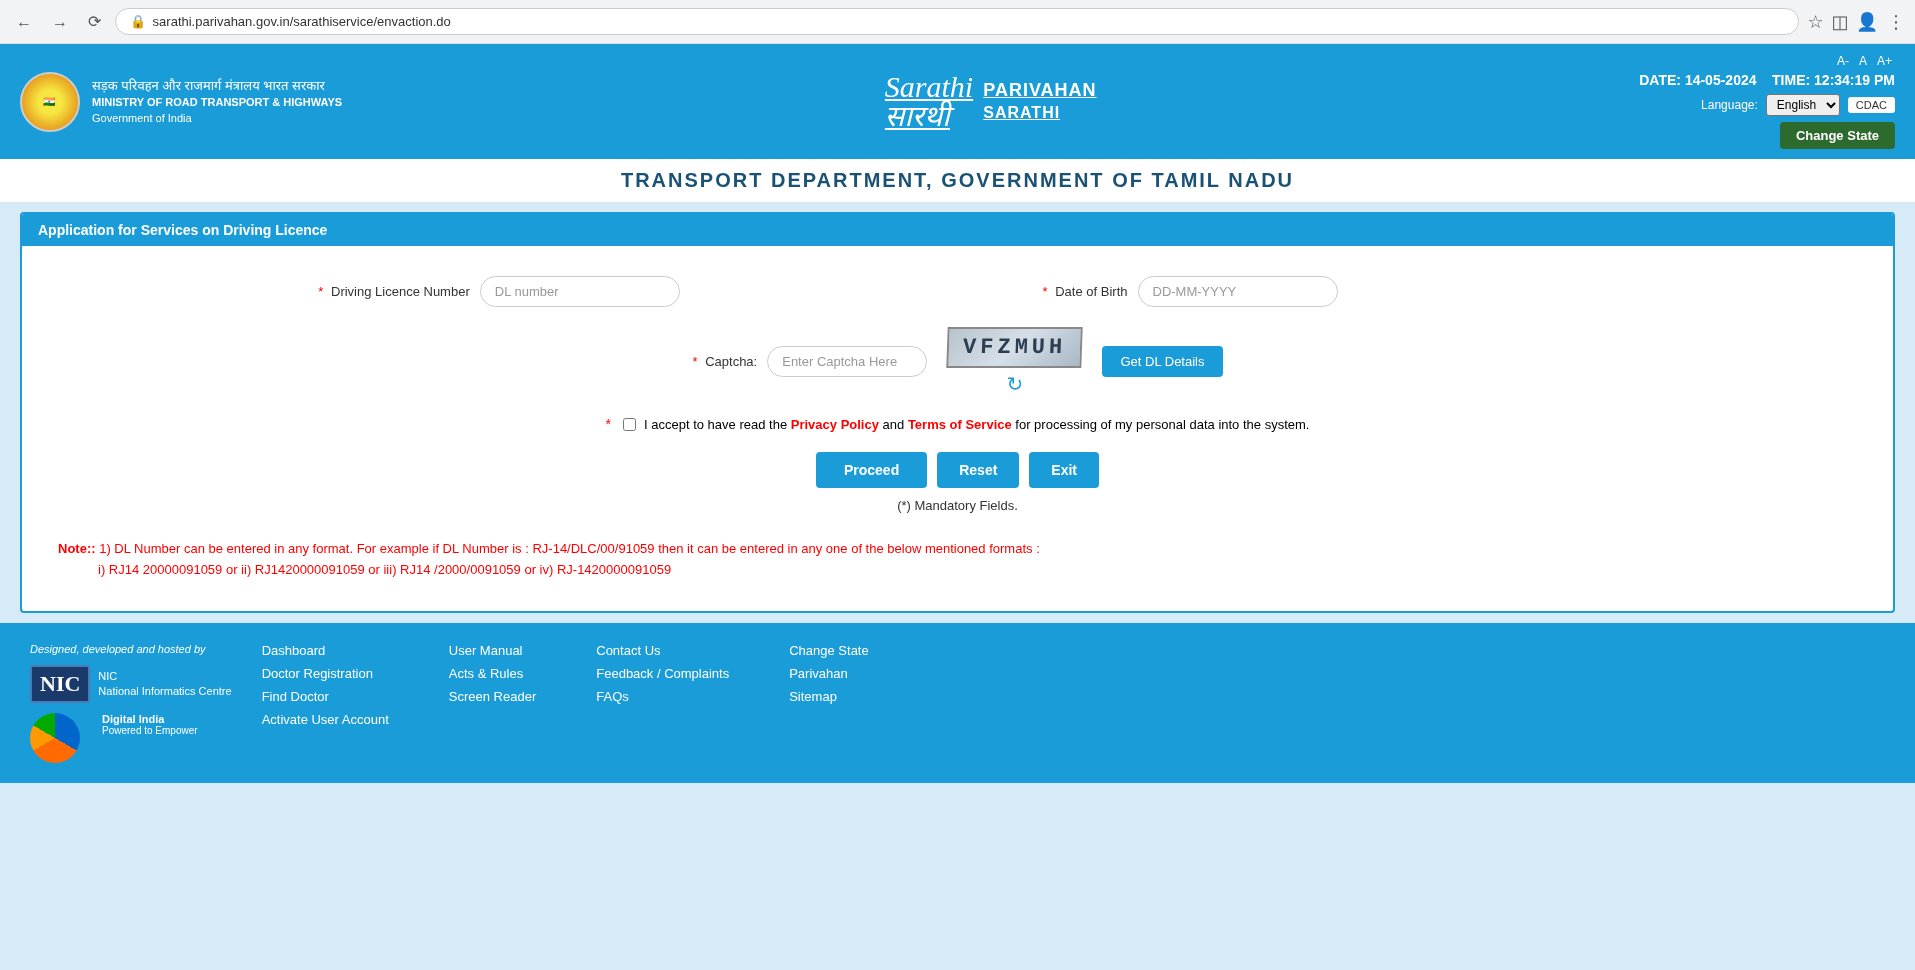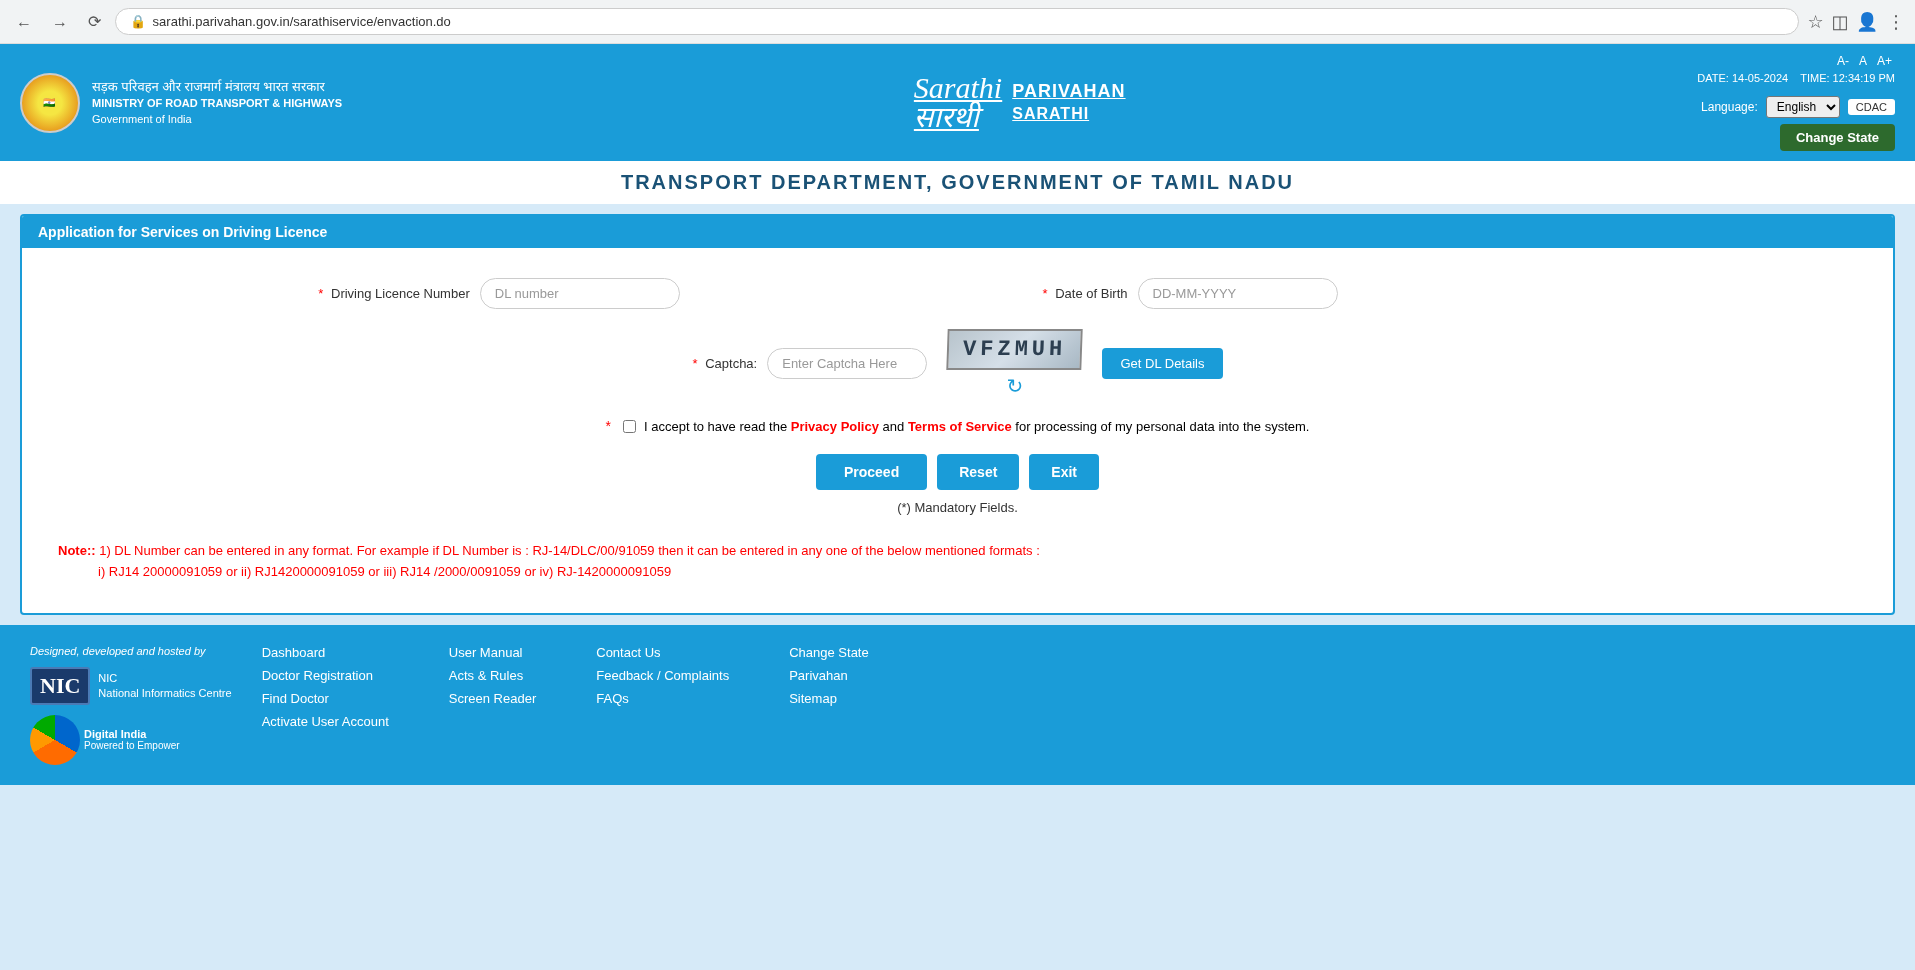--- a/index.html
+++ b/index.html
@@ -80,21 +80,21 @@
       letter-spacing: 1px;
       color: white;
       line-height: 1.3;
     }
 
     .header-right {
       text-align: right;
       color: white;
     }
     .datetime {
-      font-size: 11px; font-weight: normal; margin-bottom: 12px;
+      font-size: 14px; font-weight: bold; margin-bottom: 6px;
     }
     .lang-row {
       display: flex; align-items: center; gap: 8px; justify-content: flex-end; margin-bottom: 6px;
     }
     .lang-label { font-size: 12px; }
     .lang-select {
       padding: 2px 6px; font-size: 12px; border-radius: 3px;
     }
     .cdac-btn {
       background: white; border: none; border-radius: 3px; padding: 2px 8px; font-size: 11px; cursor: pointer; color: #333;
@@ -277,22 +277,22 @@
       font-family: serif;
       border: 2px solid #4a7ab5;
     }
     .nic-text {
       color: white;
       font-size: 11px;
       line-height: 1.3;
     }
     .digital-india {
       display: flex;
-      align-items: center;
-      gap: 4px;
+      align-items: flex-start;
+      gap: 22px;
     }
     .di-icon {
       width: 40px; height: 40px;
       background: conic-gradient(from 0deg, #ff6b00, #ff9900, #00aa00, #0066cc, #ff6b00);
       border-radius: 50%;
     }
     .di-text { color: white; font-size: 11px; font-weight: bold; }
 
     .footer-links {
       display: flex;

